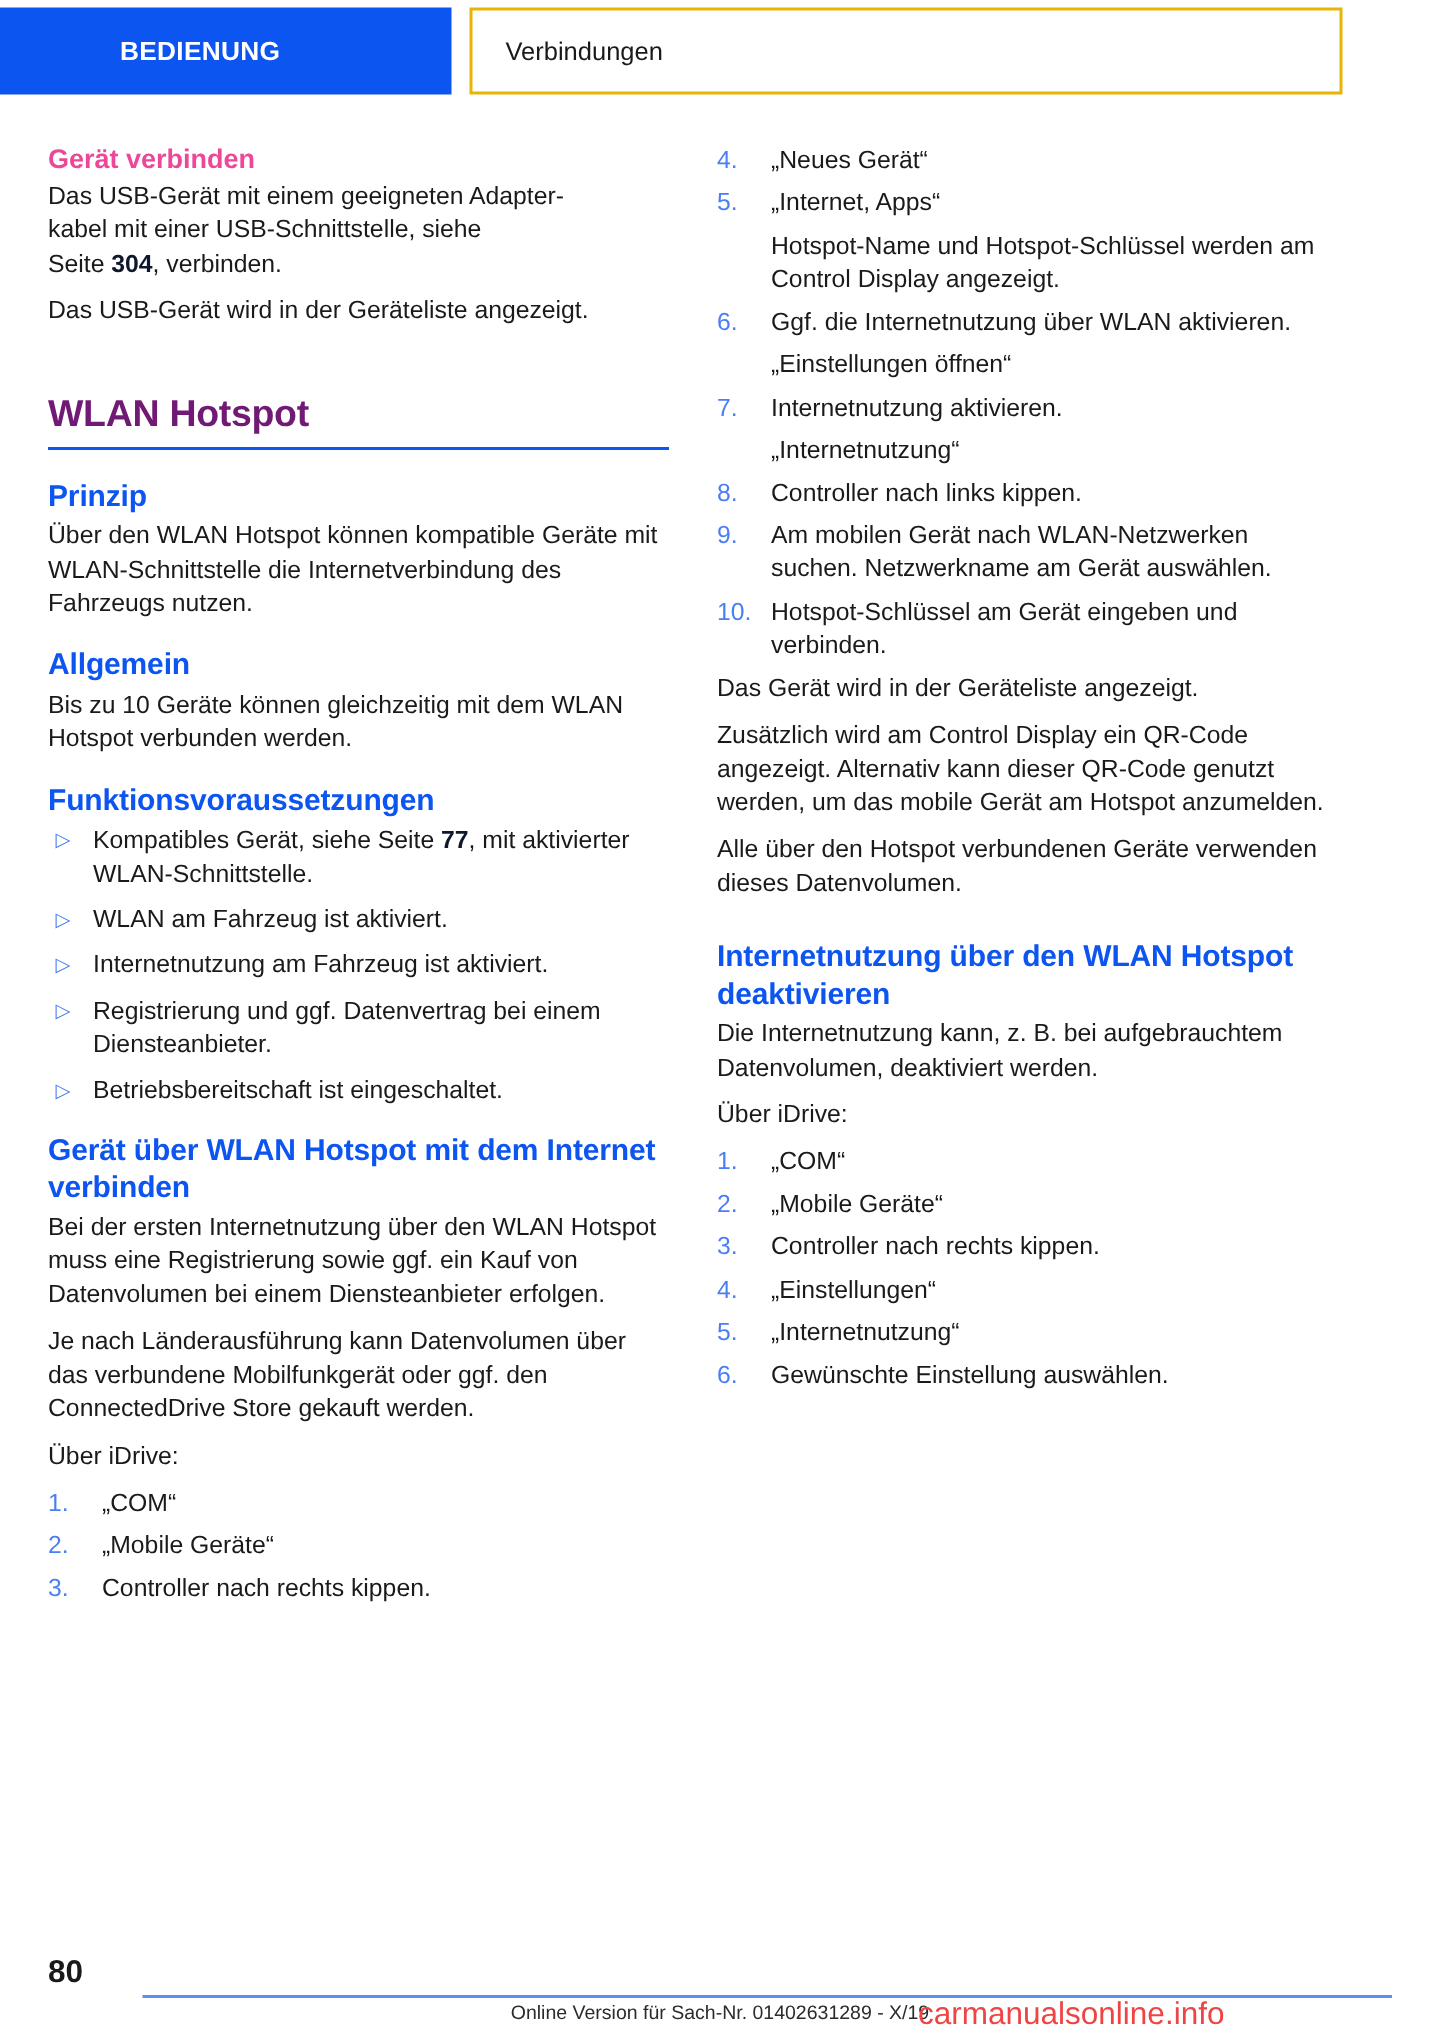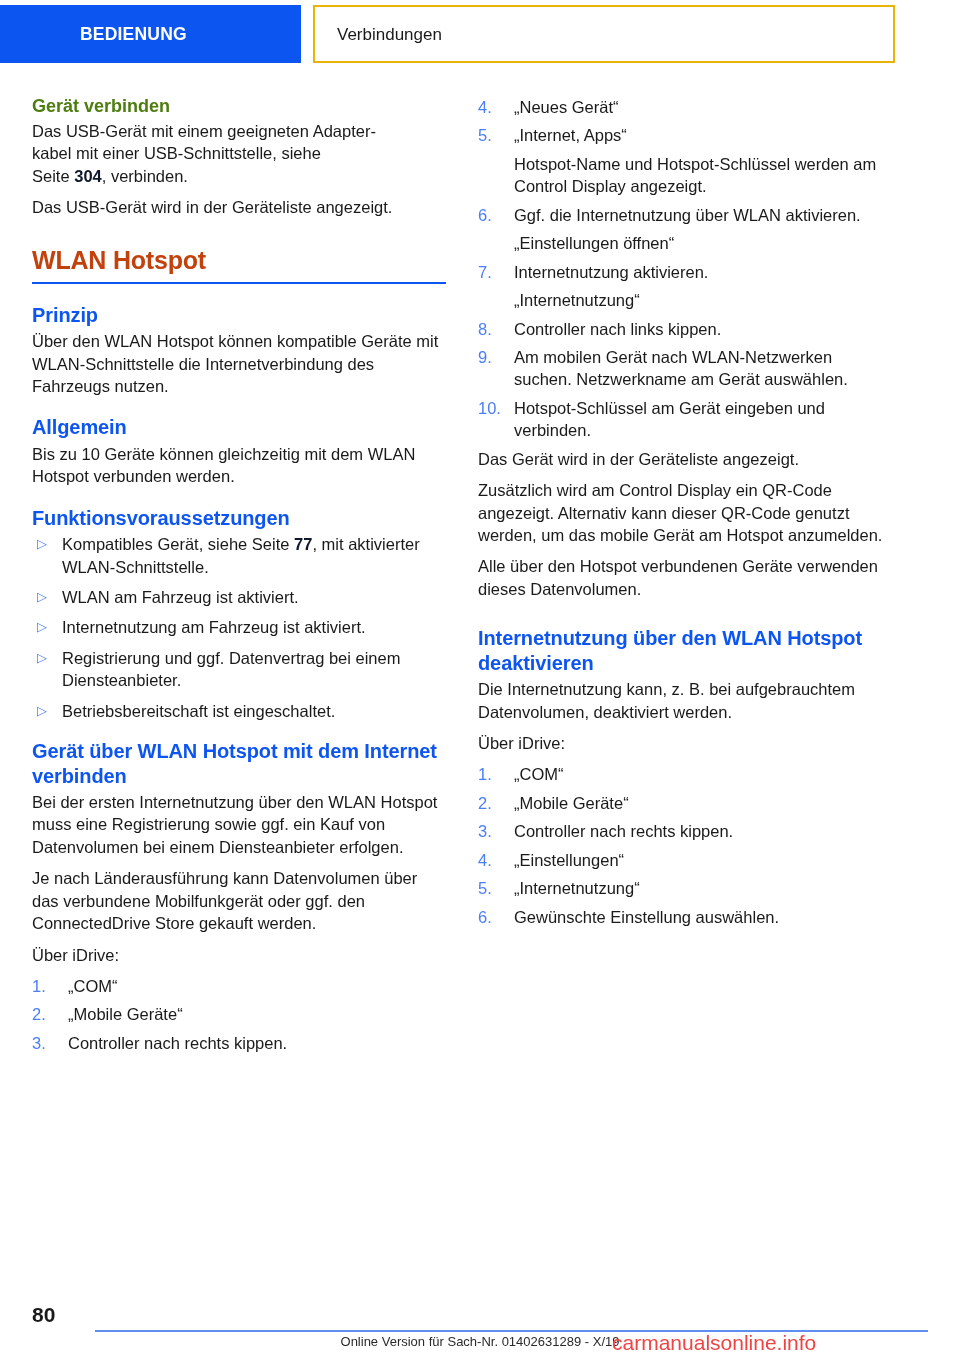--- a/index.html
+++ b/index.html
@@ -66,42 +66,42 @@
     top: 96px;
     width: 414px;
   }
   .col-left  { left: 32px; }
   .col-right { left: 478px; }
 
   
   h1.sec-title {
     font-size: 25px;
     font-weight: bold;
-    color: #c2410c;
-    margin: 0 0 7px 0;
+    color: #701a75;
+    margin: 16px 0 7px 0;
     line-height: 1.2;
     letter-spacing: -0.2px;
   }
   .sec-rule {
     height: 2px;
     background: #0d55f0;
     margin: 0 0 19px 0;
   }
   h2.sub-title {
     font-size: 20px;
     font-weight: bold;
     color: #0d55f0;
     margin: 0 0 3px 0;
     line-height: 1.22;
     letter-spacing: -0.1px;
   }
   h3.min-title {
     font-size: 18px;
     font-weight: bold;
-    color: #4d7c0f;
+    color: #ec4899;
     margin: 0 0 2px 0;
     line-height: 1.22;
   }
 
   
   p.body {
     font-size: 16.5px;
     line-height: 1.36;
     margin: 0 0 9px 0;
     color: #1a1a1a;

